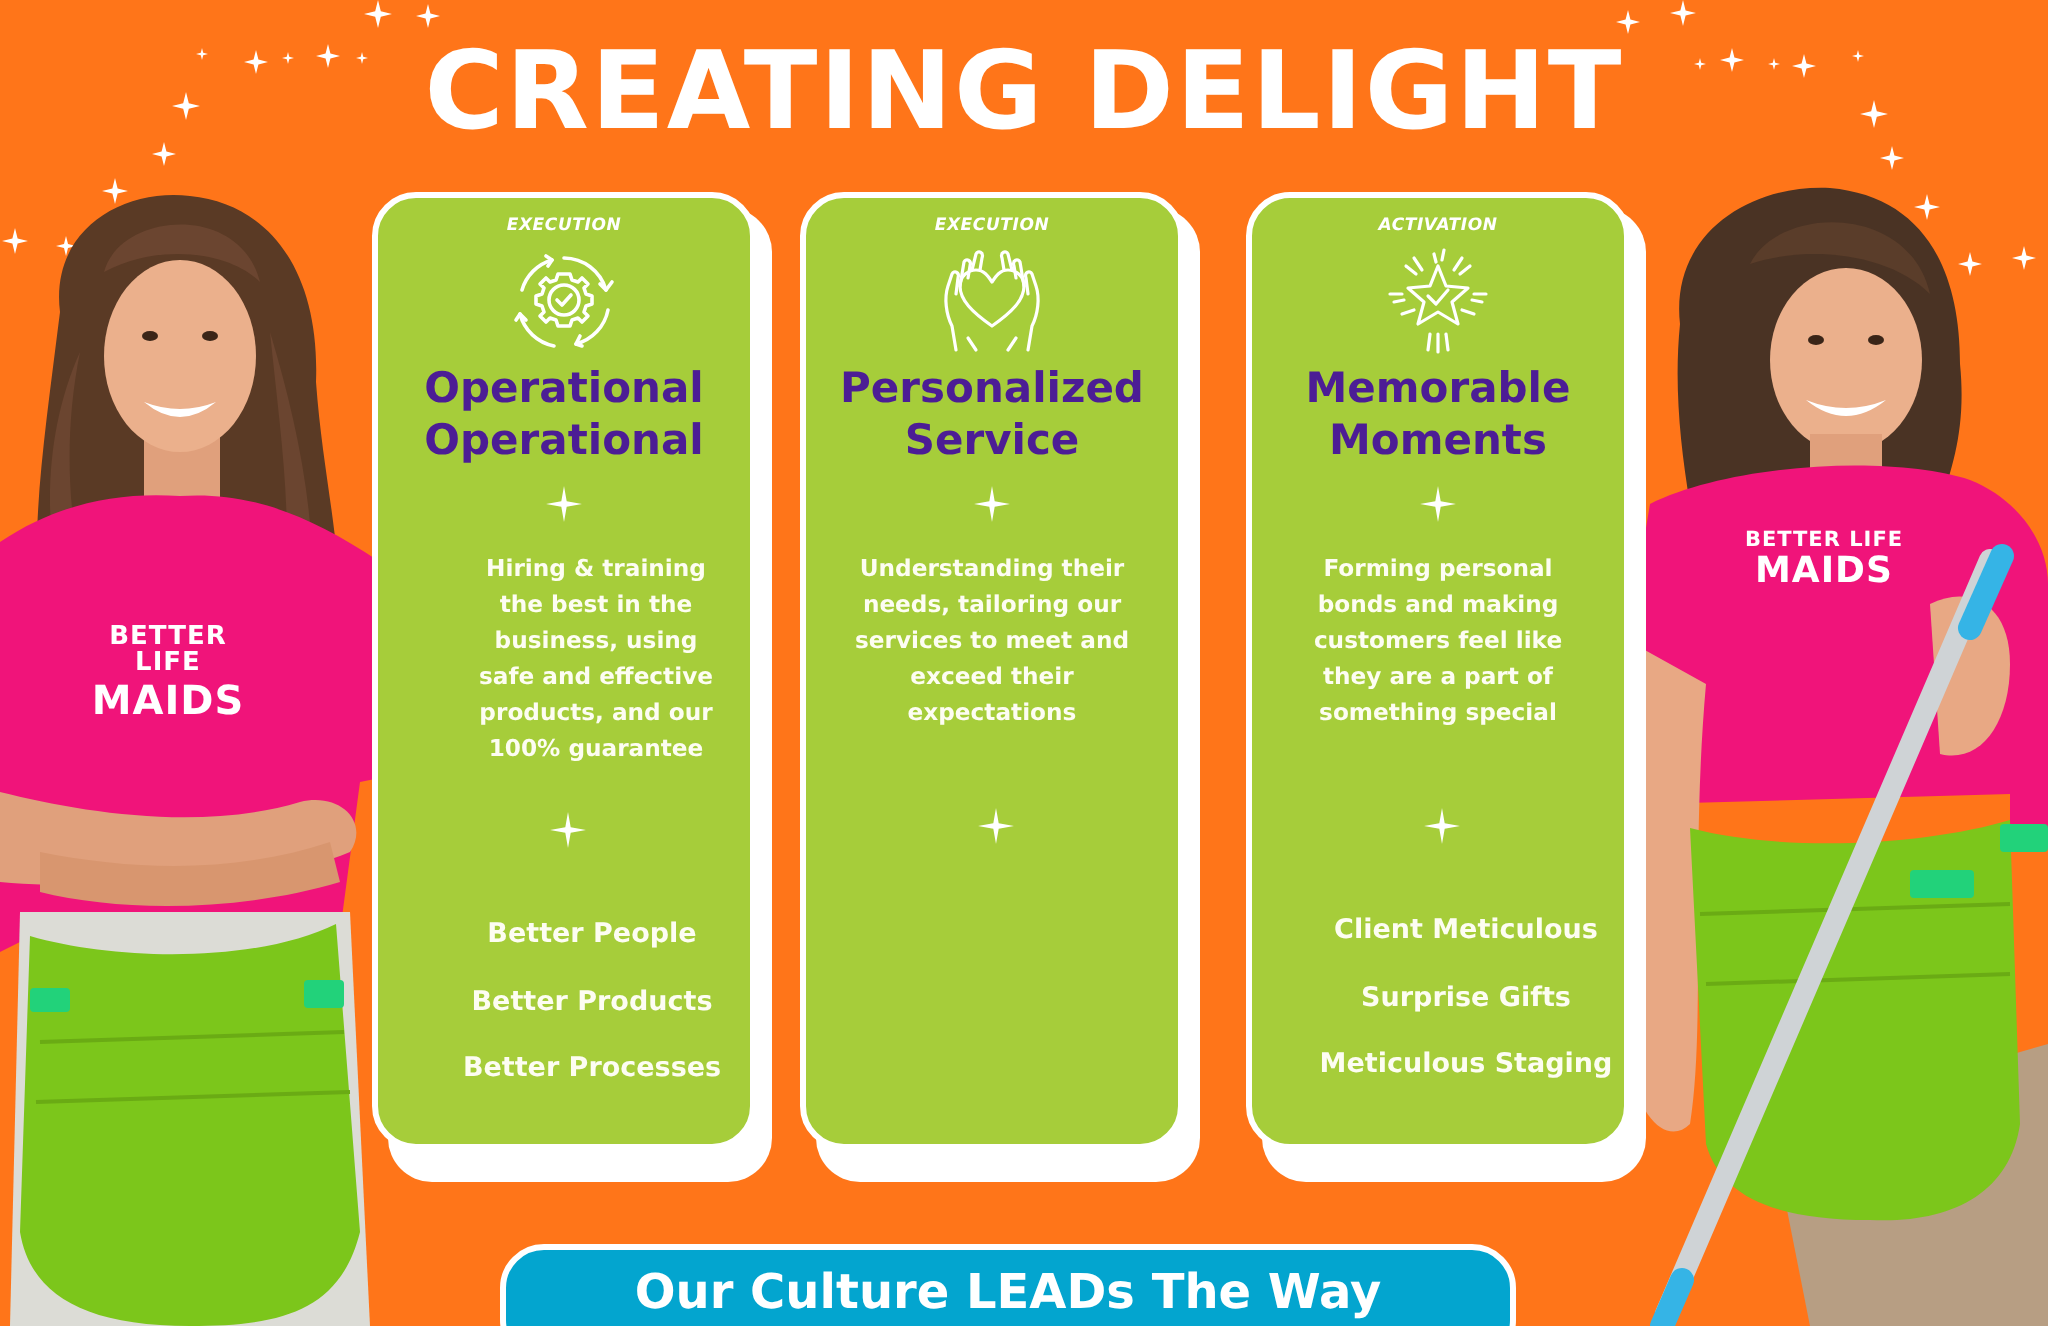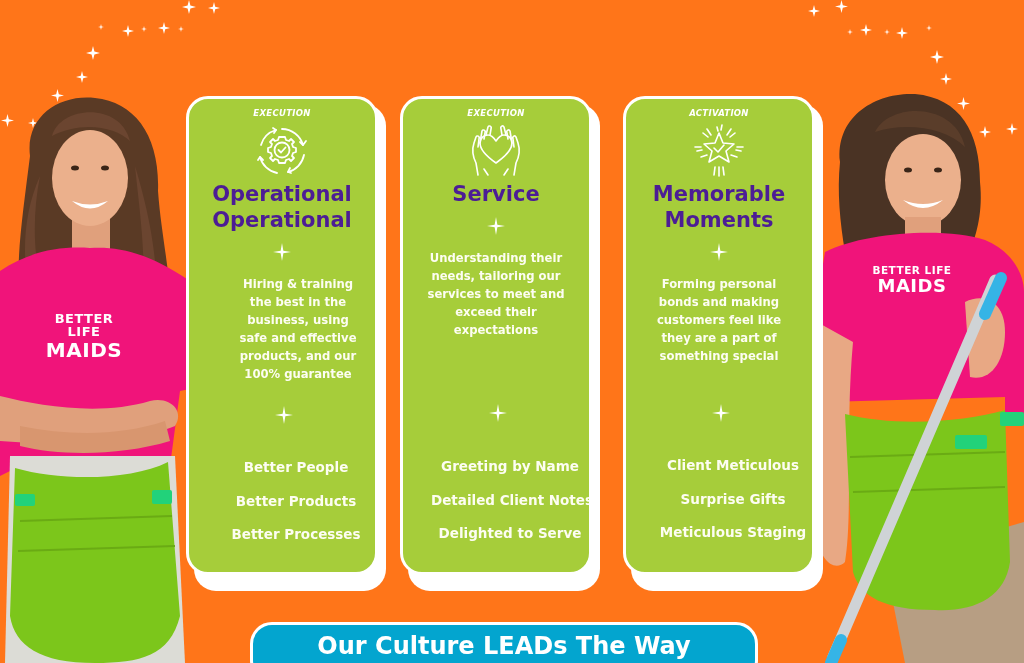--- a/index.html
+++ b/index.html
@@ -194,20 +194,21 @@
           <path d="M10 0 L12 8 L20 10 L12 12 L10 20 L8 12 L0 10 L8 8 Z" fill="#fff"></path>
         </svg>
       </div>
     <div class="sparkle" style="left:1006px;top:123px;width:12px;height:12px">
         <svg viewBox="0 0 20 20">
           <path d="M10 0 L12 8 L20 10 L12 12 L10 20 L8 12 L0 10 L8 8 Z" fill="#fff"></path>
         </svg>
       </div>
   </div>
 
+  <h1 class="title">CREATING DELIGHT</h1>
 
   <div class="person" style="left:0;top:96px;width:205px;height:567px;">
     <svg viewBox="0 0 205 567">
 
       <path d="M30 60 C25 20 60 -2 95 2 C135 6 160 40 158 95 C162 150 175 190 168 240 L30 240 C10 200 20 140 30 60 Z" fill="#5a3a25"></path>
 
       <rect x="72" y="120" width="38" height="45" fill="#e0a07c"></rect>
 
       <ellipse cx="90" cy="82" rx="38" ry="48" fill="#ebb08c"></ellipse>
 
@@ -327,38 +328,34 @@
           <path d="M16 20 L18 8 C19 6 22 7 21 10 L20 16"></path>
           <path d="M22 12 L24 4 C25 2 28 3 27 6 L26 12"></path>
           <path d="M20 46 L24 52"></path>
           <path d="M50 52 L52 40 C55 34 56 26 54 20 L52 14 C51 12 48 13 49 16 L50 24"></path>
           <path d="M48 20 L46 8 C45 6 42 7 43 10 L44 16"></path>
           <path d="M42 12 L40 4 C39 2 36 3 37 6 L38 12"></path>
           <path d="M44 46 L40 52"></path>
         </svg>
       </div>
       <div class="card-title">
+        <div>Personalized</div>
         <div>Service</div>
       </div>
       <div class="divider-star">
           <svg viewBox="0 0 20 20">
             <path d="M10 0 L11.5 8.5 L20 10 L11.5 11.5 L10 20 L8.5 11.5 L0 10 L8.5 8.5 Z" fill="#fff"></path>
           </svg>
         </div>
       <div class="card-desc" style="padding:0 15px;">Understanding their needs, tailoring our services to meet and exceed their expectations</div>
       <div class="divider-star" style="position:absolute;left:86px;top:305px;margin:0;">
           <svg viewBox="0 0 20 20">
             <path d="M10 0 L11.5 8.5 L20 10 L11.5 11.5 L10 20 L8.5 11.5 L0 10 L8.5 8.5 Z" fill="#fff"></path>
           </svg>
         </div>
-      <div class="card-bullets" style="top:351px;">
-        <div>Greeting by Name</div>
-        <div>Detailed Client Notes</div>
-        <div>Delighted to Serve</div>
-      </div>
     </div>
   </div>
 
   <div class="card-wrap" style="left:623px;">
     <div class="card-shadow"></div>
     <div class="card">
       <div class="kicker">ACTIVATION</div>
       <div class="card-icon">
         <svg viewBox="0 0 64 56" fill="none" stroke="#fff" stroke-width="1.6" stroke-linecap="round" stroke-linejoin="round">
           <path d="M32 10 L36 20 L47 21 L39 28 L42 39 L32 33 L22 39 L25 28 L17 21 L28 20 Z"></path>

